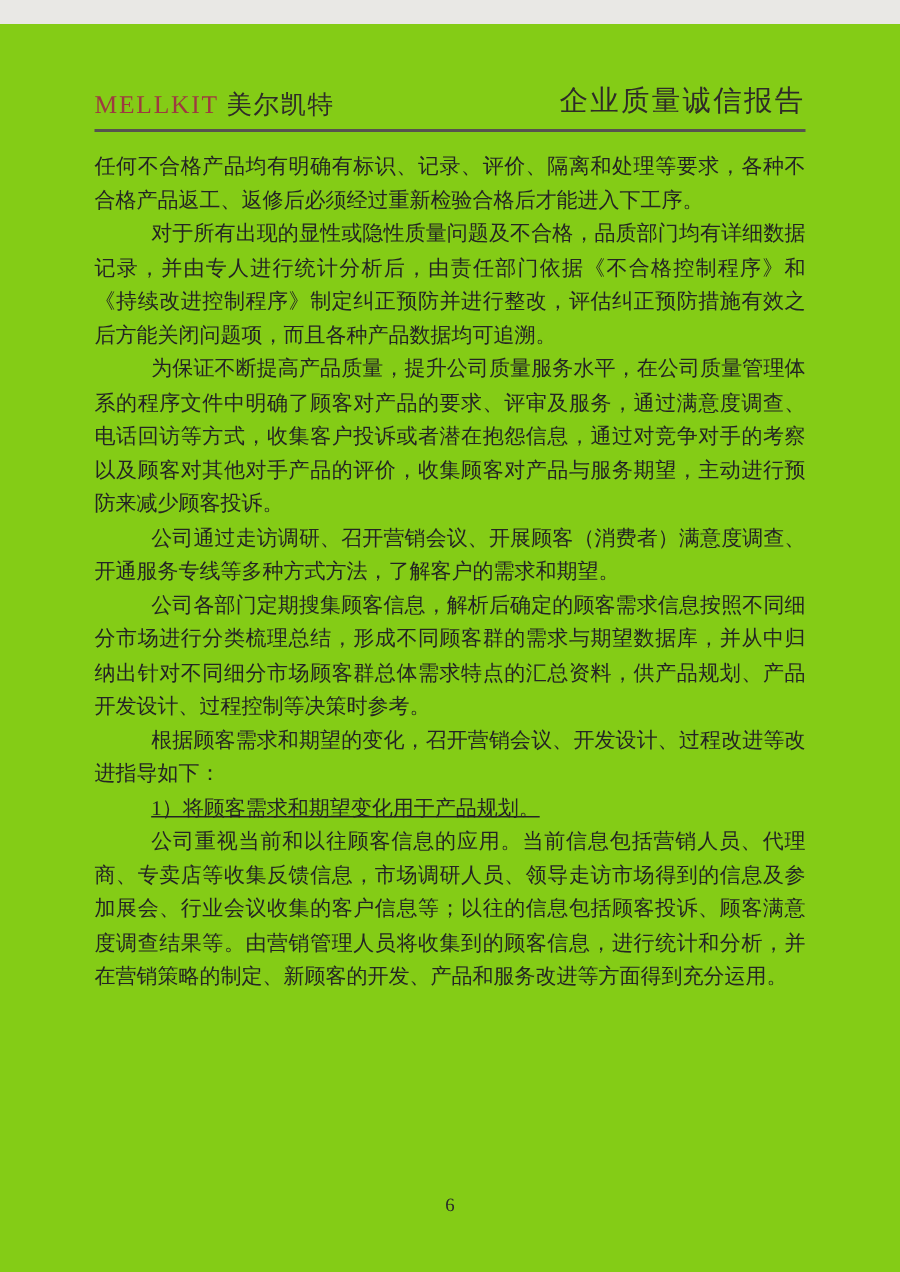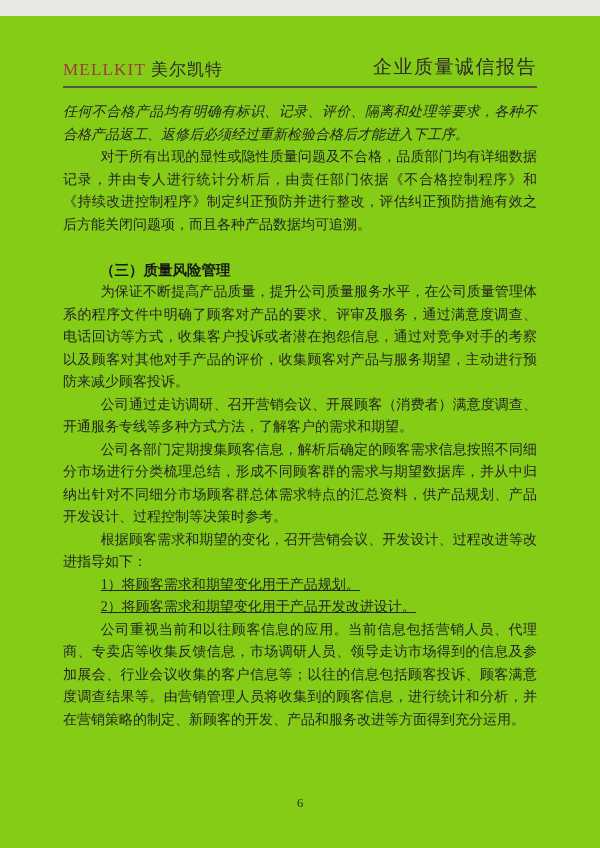--- a/index.html
+++ b/index.html
@@ -52,21 +52,21 @@
     font-size: 14px;
     line-height: 22.5px;
     text-align: justify;
     text-justify: inter-character;
     color: #242424;
   }
   .para {
     margin: 0;
     text-indent: 2.7em;
   }
-  .para.no-indent { text-indent: 0; font-style: italic; }
+  .para.no-indent { text-indent: 0; }
   .section-heading {
     margin: 22.5px 0 0 0;
     font-size: 14.5px;
     line-height: 22.5px;
     font-weight: bold;
     color: #161616;
     text-indent: 2.55em;
   }
   .list-line { margin: 0; text-indent: 2.7em; text-decoration: underline; }
   
@@ -89,27 +89,25 @@
     <div class="brand">
       <span class="brand-en">MELLKIT</span>
       <span class="brand-cn">美尔凯特</span>
     </div>
     <div class="doc-title">企业质量诚信报告</div>
   </header>
 
   <main class="doc-body">
     <p class="para no-indent">任何不合格产品均有明确有标识、记录、评价、隔离和处理等要求，各种不合格产品返工、返修后必须经过重新检验合格后才能进入下工序。</p>
     <p class="para">对于所有出现的显性或隐性质量问题及不合格，品质部门均有详细数据记录，并由专人进行统计分析后，由责任部门依据《不合格控制程序》和《持续改进控制程序》制定纠正预防并进行整改，评估纠正预防措施有效之后方能关闭问题项，而且各种产品数据均可追溯。</p>
-    <h3 class="section-heading">（三）质量风险管理</h3>
     <p class="para">为保证不断提高产品质量，提升公司质量服务水平，在公司质量管理体系的程序文件中明确了顾客对产品的要求、评审及服务，通过满意度调查、电话回访等方式，收集客户投诉或者潜在抱怨信息，通过对竞争对手的考察以及顾客对其他对手产品的评价，收集顾客对产品与服务期望，主动进行预防来减少顾客投诉。</p>
     <p class="para">公司通过走访调研、召开营销会议、开展顾客（消费者）满意度调查、开通服务专线等多种方式方法，了解客户的需求和期望。</p>
     <p class="para">公司各部门定期搜集顾客信息，解析后确定的顾客需求信息按照不同细分市场进行分类梳理总结，形成不同顾客群的需求与期望数据库，并从中归纳出针对不同细分市场顾客群总体需求特点的汇总资料，供产品规划、产品开发设计、过程控制等决策时参考。</p>
     <p class="para">根据顾客需求和期望的变化，召开营销会议、开发设计、过程改进等改进指导如下：</p>
     <p class="list-line">1）将顾客需求和期望变化用于产品规划。</p>
-    <p class="list-line">2）将顾客需求和期望变化用于产品开发改进设计。</p>
     <p class="para">公司重视当前和以往顾客信息的应用。当前信息包括营销人员、代理商、专卖店等收集反馈信息，市场调研人员、领导走访市场得到的信息及参加展会、行业会议收集的客户信息等；以往的信息包括顾客投诉、顾客满意度调查结果等。由营销管理人员将收集到的顾客信息，进行统计和分析，并在营销策略的制定、新顾客的开发、产品和服务改进等方面得到充分运用。</p>
   </main>
 
   <footer class="page-footer">
     <span>6</span>
   </footer>
 
 </div>
 
 </body></html>

